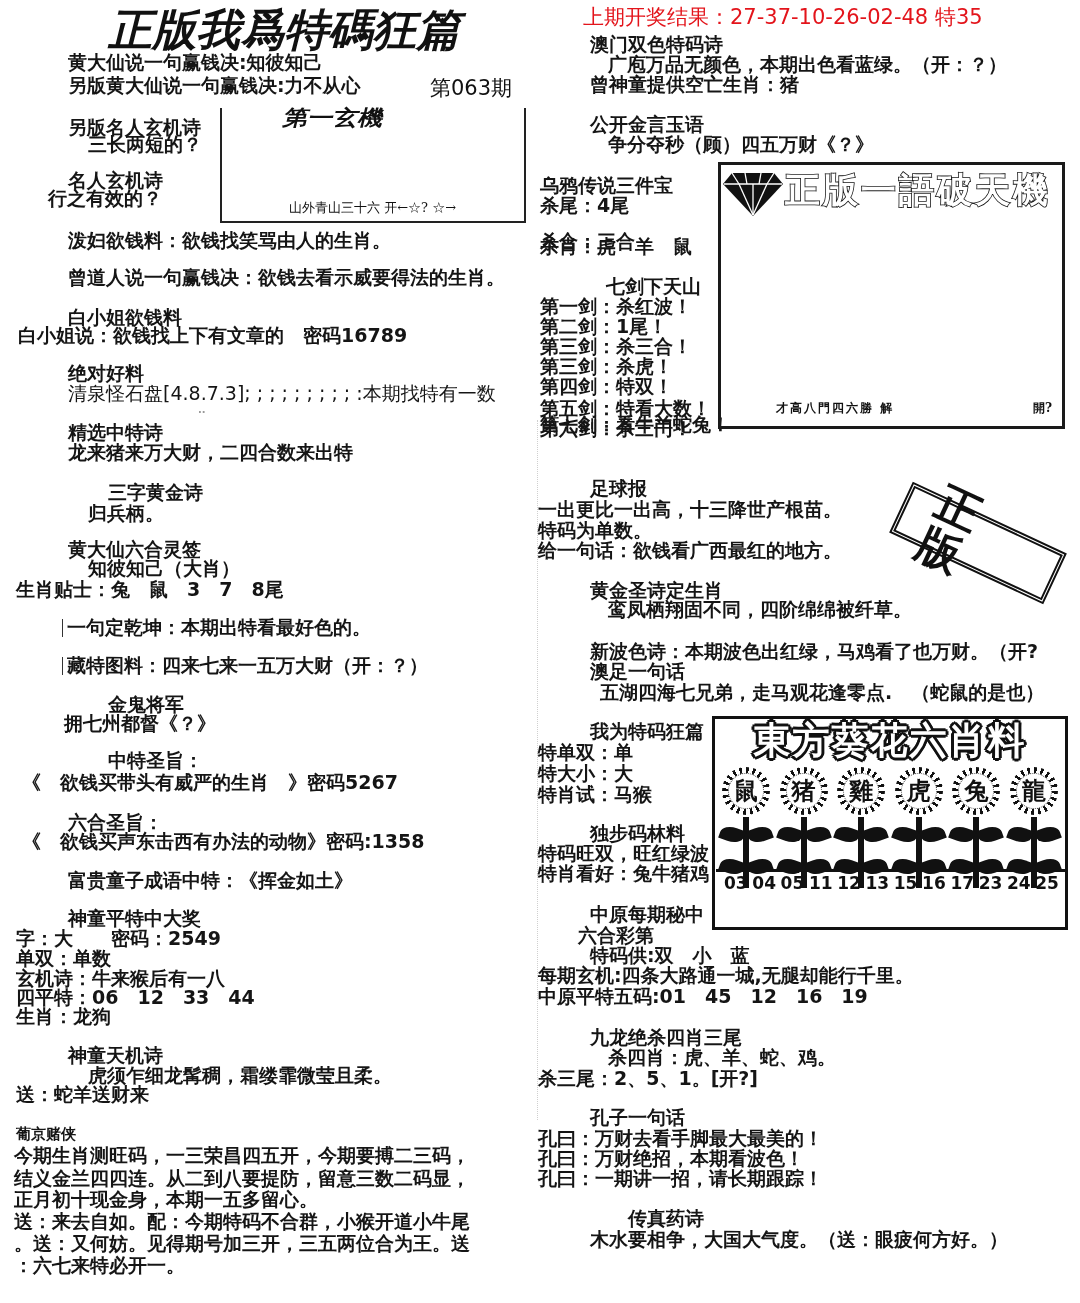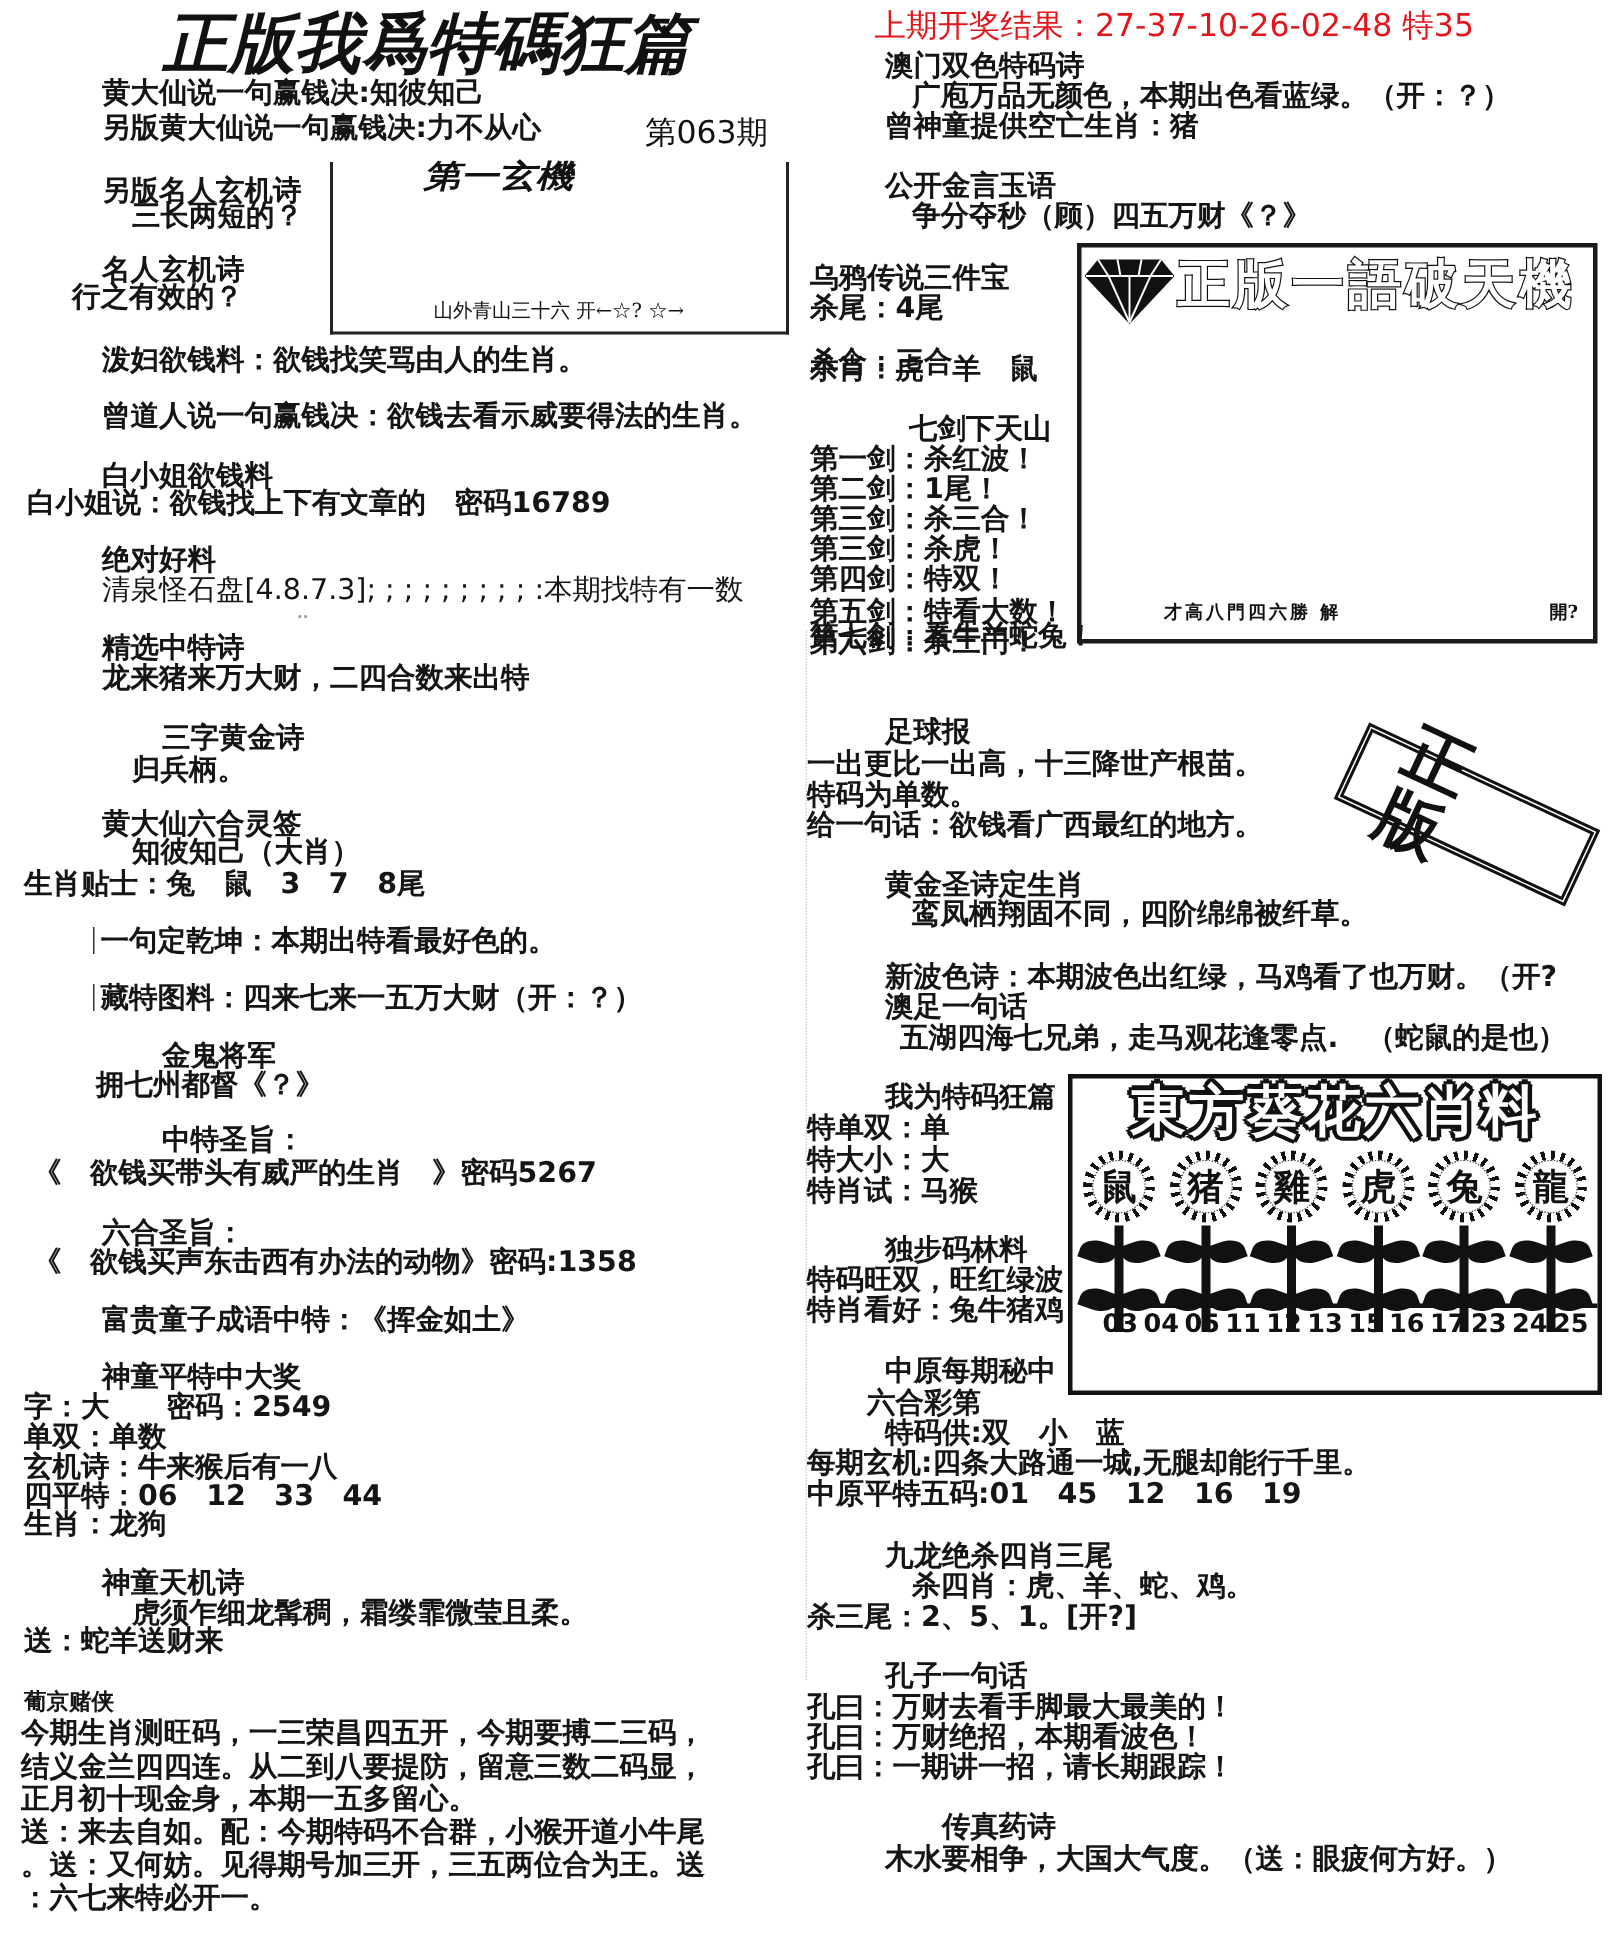--- a/index.html
+++ b/index.html
@@ -98,21 +98,21 @@
     display: flex; align-items: center; justify-content: center;
     font-size: 24px; font-weight: bold; line-height: 26px;
   }
   .f-stem { position: absolute; left: 25px; top: 56px; width: 6px; height: 71px; background: #111; }
   .f-leaf { position: absolute; width: 24px; height: 15px; background: #111; border-radius: 60% 0 60% 0; }
   .f-leaf.l1 { left: 2px; top: 66px; transform: rotate(20deg); }
   .f-leaf.r1 { left: 30px; top: 66px; transform: rotate(-20deg) scaleX(-1); }
   .f-leaf.l2 { left: 2px; top: 98px; transform: rotate(20deg); }
   .f-leaf.r2 { left: 30px; top: 98px; transform: rotate(-20deg) scaleX(-1); }
   .kh-nums {
-    position: absolute; left: 12px; right: 0; bottom: 0; height: 58px; box-sizing: border-box;
+    position: absolute; left: 1px; right: 0; bottom: 0; height: 58px; box-sizing: border-box;
     border-top: 3px solid #111; padding: 2px 6px 0 8px;
   }
   .kh-row { display: flex; justify-content: space-between; font-size: 17px; line-height: 18px; font-weight: bold; }
 
   .scan-edge {
     position: absolute; left: 537px; top: 420px; width: 0; height: 700px;
     border-left: 1px dotted #cfcfcf;
   }
 </style>
 </head>

